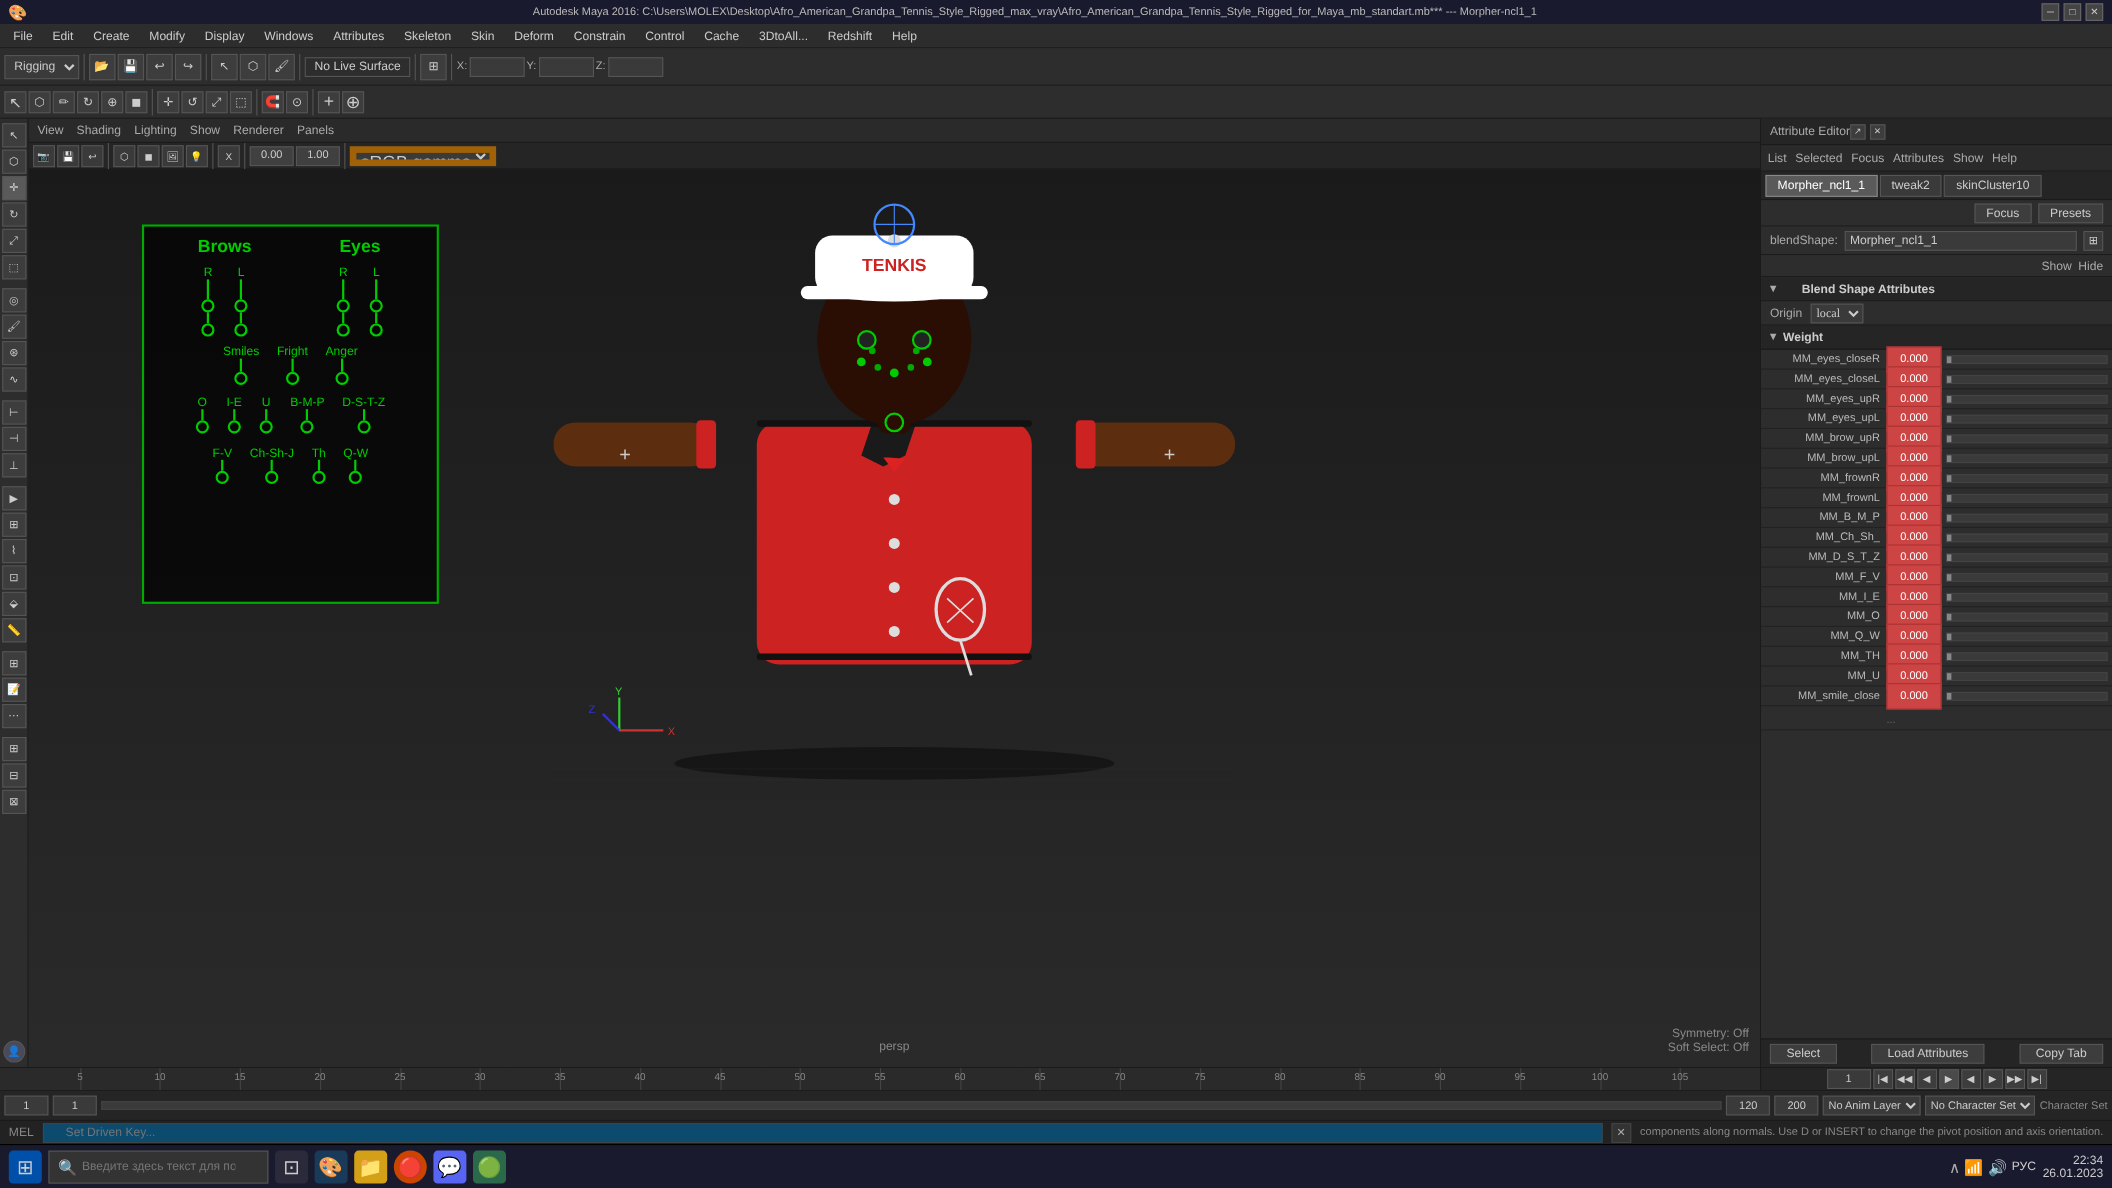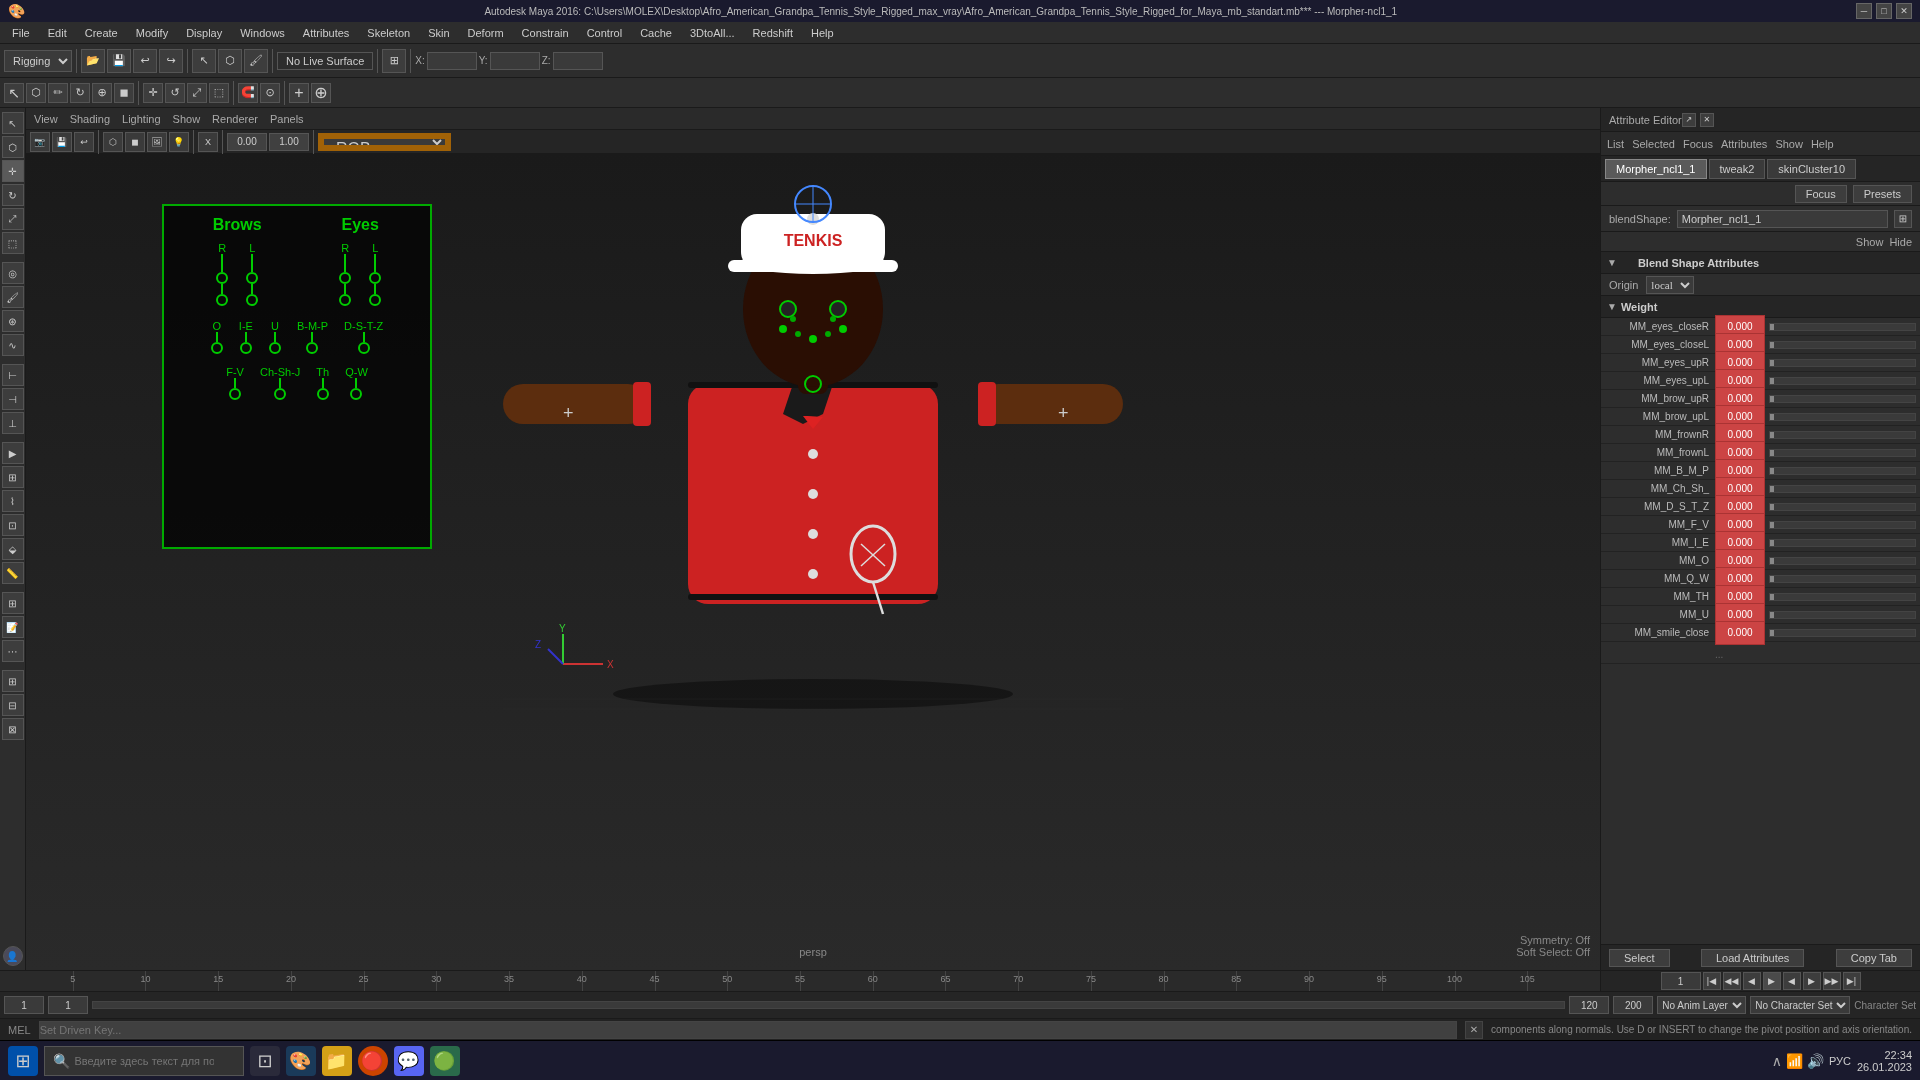--- a/index.html
+++ b/index.html
@@ -154,21 +154,21 @@
       top: 46px;
       left: 0; right: 0; bottom: 0;
       background: linear-gradient(to bottom, #1a1a1a 0%, #2a2a2a 100%);
       overflow: hidden;
     }
 
     
     #morph-panel {
       position: absolute;
       top: 50px;
-      left: 136px;
+      left: 103px;
       width: 270px;
       height: 345px;
       border: 2px solid #00aa00;
       background: rgba(0,0,0,0.7);
       padding: 10px;
     }
     .morph-section-title { color: #00cc00; font-size: 16px; font-weight: bold; text-align: center; margin-bottom: 8px; }
 
     
     #camera-label { position: absolute; bottom: 12px; left: 50%; transform: translateX(-50%); color: #888; font-size: 11px; }
@@ -403,21 +403,21 @@
     #statusbar {
       height: 22px;
       background: #222;
       display: flex;
       align-items: center;
       padding: 0 8px;
       gap: 8px;
       border-top: 1px solid #1a1a1a;
     }
     .status-mel { font-size: 11px; color: #888; }
-    .status-input { flex: 1; height: 18px; background: #404040; border: 1px solid #444; color: #aaa; font-size: 11px; padding: 0 0; }
+    .status-input { flex: 1; height: 18px; background: #0c4a6e; border: 1px solid #444; color: #aaa; font-size: 11px; padding: 0 20px; }
     .status-text { font-size: 10px; color: #888; }
 
     
     #taskbar {
       height: 40px;
       background: #1a1a2e;
       display: flex;
       align-items: center;
       padding: 0 8px;
       gap: 6px;
@@ -705,20 +705,37 @@
                 <div class="morph-sub-label">L</div>
                 <div class="morph-connector"></div>
                 <div class="morph-circle"></div>
                 <div class="morph-connector" style="height:10px;"></div>
                 <div class="morph-circle"></div>
               </div>
             </div>
           </div>
         </div>
 
+        <div class="morph-row-group">
+          <div class="morph-sub">
+            <div class="morph-sub-label">Smiles</div>
+            <div class="morph-connector" style="height:12px;"></div>
+            <div class="morph-circle"></div>
+          </div>
+          <div class="morph-sub">
+            <div class="morph-sub-label">Fright</div>
+            <div class="morph-connector" style="height:12px;"></div>
+            <div class="morph-circle"></div>
+          </div>
+          <div class="morph-sub">
+            <div class="morph-sub-label">Anger</div>
+            <div class="morph-connector" style="height:12px;"></div>
+            <div class="morph-circle"></div>
+          </div>
+        </div>
 
         <div style="height:6px;"></div>
 
         <div class="morph-row-group">
           <div class="morph-sub">
             <div class="morph-sub-label">O</div>
             <div class="morph-connector" style="height:10px;"></div>
             <div class="morph-circle"></div>
           </div>
           <div class="morph-sub">

